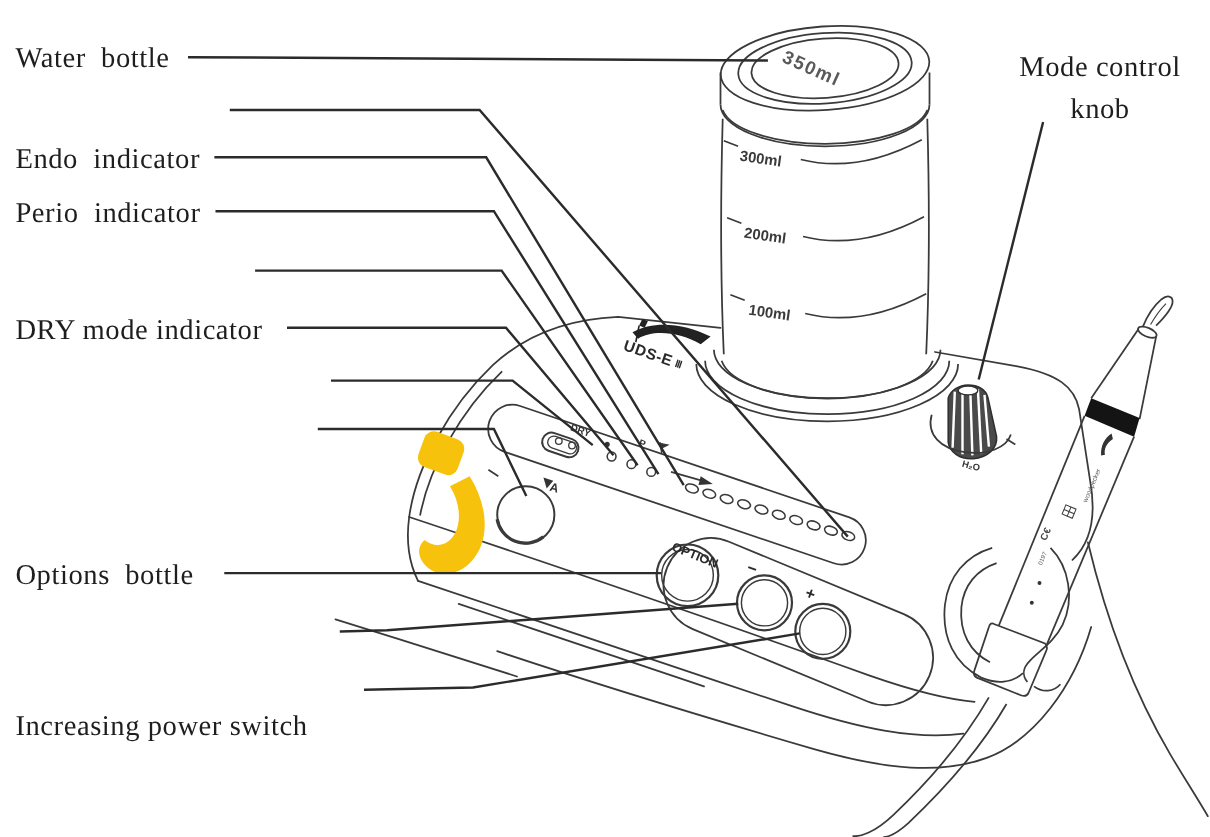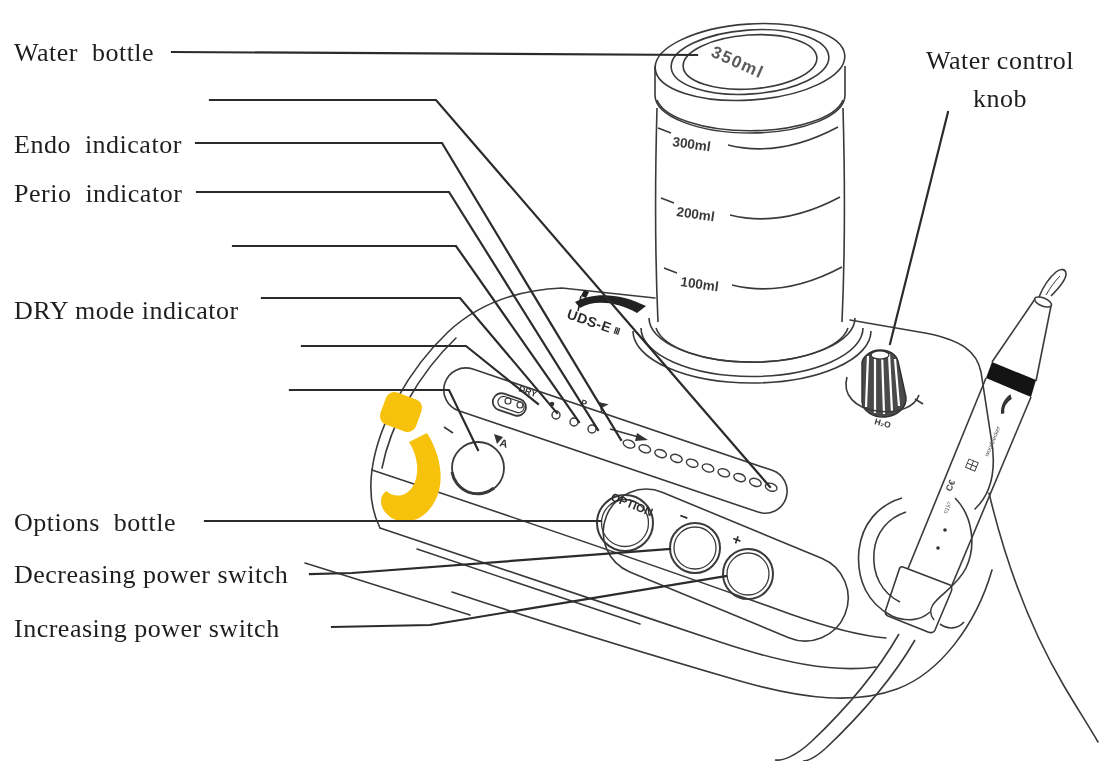--- a/index.html
+++ b/index.html
@@ -211,19 +211,18 @@
     <polyline points="205,521 600,521"></polyline>
     <polyline points="310,574 352,573 670,549"></polyline>
     <polyline points="332,627 430,625 726,576"></polyline>
     <polyline points="948,112 890,344"></polyline>
   </g>
 </svg>
 
 <div class="callout" style="left:14px;top:38px">Water  bottle</div>
 <div class="callout" style="left:14px;top:130px">Endo  indicator</div>
 <div class="callout" style="left:14px;top:179px">Perio  indicator</div>
-<div class="callout" style="left:14px;top:296px">DRY mode indicator</div>
+<div class="callout" style="left:14px;top:285px">DRY mode indicator</div>
 <div class="callout" style="left:14px;top:508px">Options  bottle</div>
-<div class="callout" style="left:14px;top:560px">Decreasing power switch</div>
-<div class="callout" style="left:14px;top:614px">Increasing power switch</div>
-<div class="callout right" style="left:905px;top:42px;white-space:normal">Water control knob</div>
+<div class="callout" style="left:14px;top:645px">Increasing power switch</div>
+<div class="callout right" style="left:905px;top:42px;white-space:normal">Mode control knob</div>
 
 </div>
 
 </body></html>

